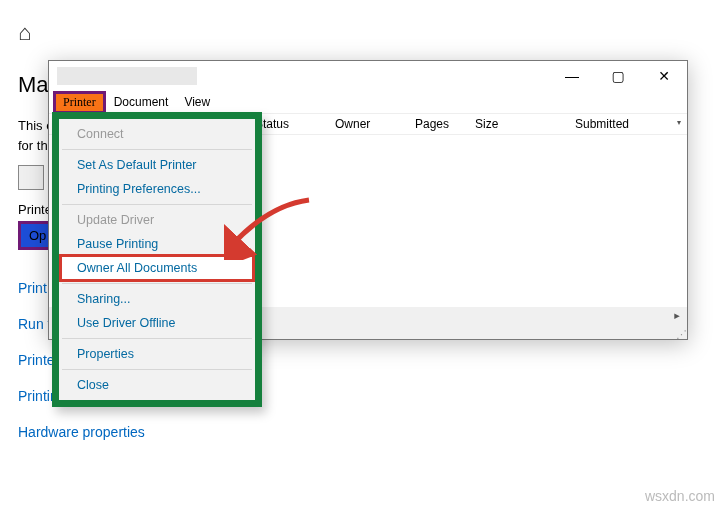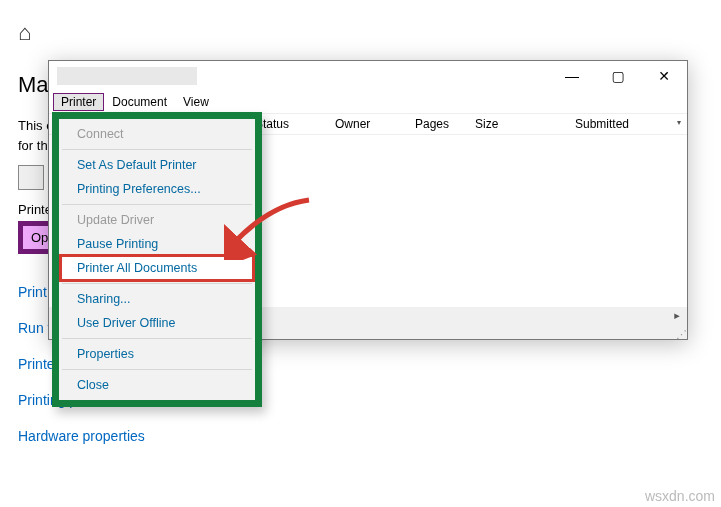--- a/index.html
+++ b/index.html
@@ -11,39 +11,39 @@
   color: #000;
   position: relative;
   overflow: hidden;
 }
 .bg-page { position: absolute; left: 0; top: 0; width: 721px; height: 507px; padding: 20px 18px; }
 .home { font-size: 22px; color:#333; }
 .bg-title { font-size: 22px; margin-top: 26px; color:#000;}
 .bg-desc { margin-top: 18px; line-height: 1.5; }
 .bg-btn { display:inline-block; border:1px solid #888; padding: 4px 10px; margin-top: 10px; background:#efefef; font-size:13px;}
 .bg-status { margin-top: 12px; }
-.bg-openq { display:inline-block; margin-top:4px; border:5px solid #701a75; background:#f0abfc; padding:4px 8px;}
+.bg-openq { display:inline-block; margin-top:4px; border:3px solid #701a75; background:#1d4ed8; padding:4px 8px;}
 .bg-links { margin-top: 30px; }
 .bg-links a { display:block; color:#0067c0; text-decoration:none; margin-bottom: 20px; font-size:14px;}
 .printer-window {
   position: absolute;
   left: 48px; top: 60px;
   width: 640px;
   height: 280px;
   background: #fff;
   border: 1px solid #777;
   box-shadow: 0 4px 22px rgba(0,0,0,.25);
 }
 .titlebar { height: 30px; display:flex; align-items:center; position:relative; }
 .title-text { position:absolute; left:8px; top:6px; width:140px; height:18px; background:#e8e8e8; }
 .tb-controls { position:absolute; right:0; top:0; display:flex; }
 .tb-btn { width:46px; height:30px; display:flex; align-items:center; justify-content:center; font-size:14px; font-family:"Segoe UI Symbol",sans-serif; }
 .menubar { height: 22px; border-bottom: 0; display:flex; align-items:center; padding: 2px 4px; font-size:12px;}
 .menubar .mitem { padding: 2px 8px; }
-.menubar .mitem.selected { background:#e5e5e5; border:1px solid #701a75; padding:1px 7px; }
+.menubar .mitem.selected { background:#f97316; border:3px solid #701a75; padding:1px 7px;font-family:Liberation Serif, serif; }
 .headers { display:flex; height: 22px; border-top:1px solid #eee; border-bottom:1px solid #eee; font-size:12px; }
 .headers .hcol { padding: 3px 6px; border-right: 0px solid #eee; color:#000; position:relative;}
 .hcol.dn { width: 200px; }
 .hcol.st { width: 80px; }
 .hcol.ow { width: 80px; }
 .hcol.pg { width: 60px; }
 .hcol.sz { width: 100px; }
 .hcol.sb { flex: 1; }
 .sortarrow { font-size:8px; position:absolute; right:6px; top:4px; color:#555;}
 .list-area { position:absolute; left:0; right:0; top: 74px; bottom: 32px; }
@@ -130,21 +130,21 @@
 </div>
 
 <div class="dropdown">
   <div class="dmitem disabled">Connect</div>
   <div class="sep"></div>
   <div class="dmitem">Set As Default Printer</div>
   <div class="dmitem">Printing Preferences...</div>
   <div class="sep"></div>
   <div class="dmitem disabled">Update Driver</div>
   <div class="dmitem">Pause Printing</div>
-  <div class="dmitem highlight">Printer All Documents</div>
+  <div class="dmitem highlight">Owner All Documents</div>
   <div class="sep"></div>
   <div class="dmitem">Sharing...</div>
   <div class="dmitem">Use Driver Offline</div>
   <div class="sep"></div>
   <div class="dmitem">Properties</div>
   <div class="sep"></div>
   <div class="dmitem">Close</div>
 </div>
 
 <svg class="arrow-anno" viewBox="0 0 90 70">

